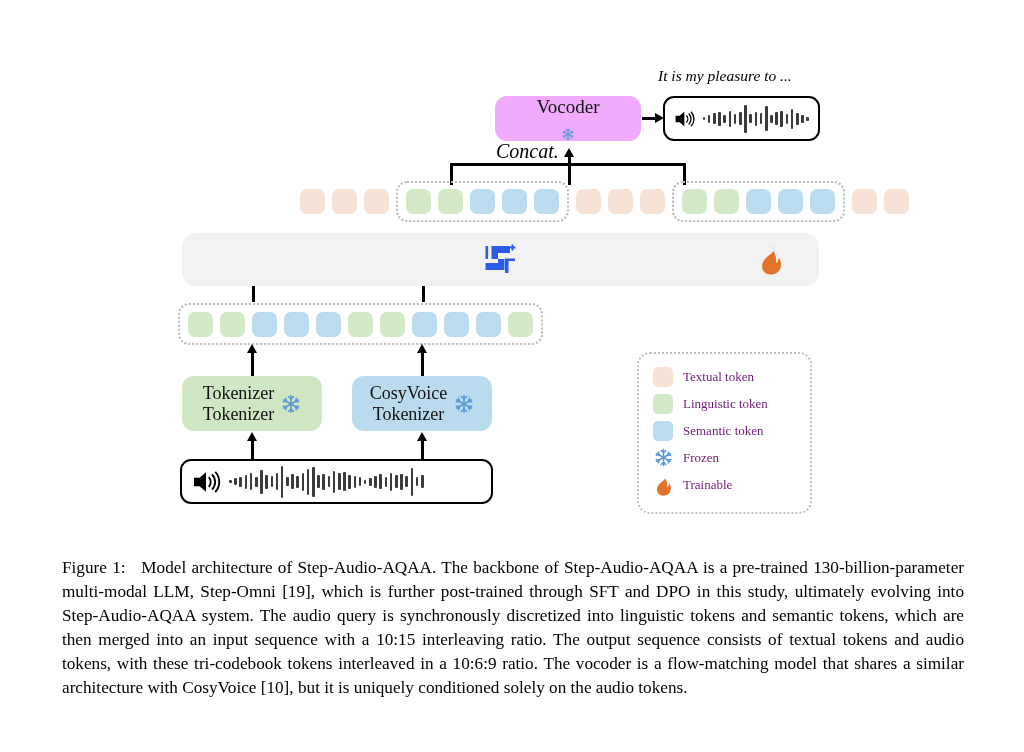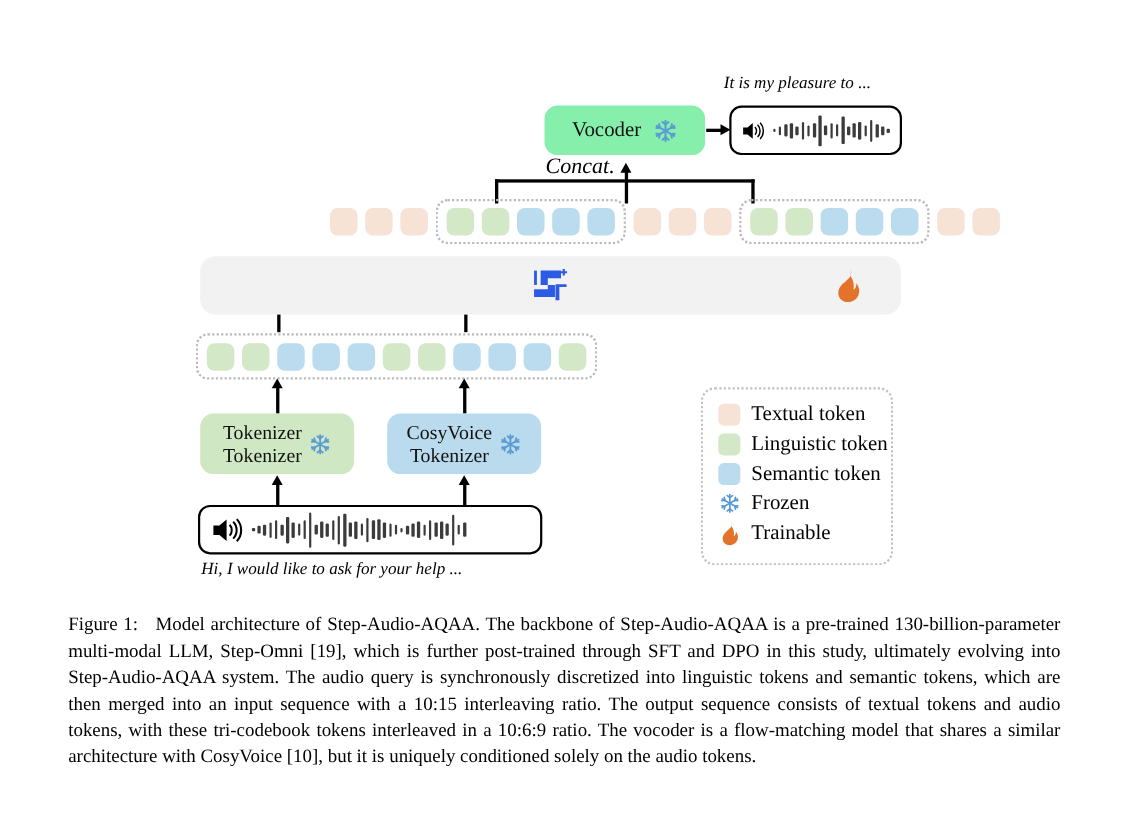--- a/index.html
+++ b/index.html
@@ -54,21 +54,21 @@
   }
 
   
   .rounded-box {
     border-radius: 12px;
     display: flex;
     align-items: center;
     justify-content: center;
     box-sizing: border-box;
   }
-  .box-grey   { background: #86efac; }
+  .box-grey   { background: #f0abfc; flex-direction: column; }
   .box-green  { background: #cfe7c3; }
   .box-blue   { background: #b9dbed; }
 
   .box-label {
     font-family: "Liberation Serif", serif;
     font-size: 18px;
     line-height: 1.12;
     text-align: center;
     color: #111;
   }
@@ -141,22 +141,22 @@
     border-radius: 5px;
     flex: 0 0 20px;
   }
   .legend-icon {
     width: 20px; height: 20px;
     flex: 0 0 20px;
     display: flex; align-items: center; justify-content: center;
   }
   .legend-label {
     font-family: "Liberation Serif", serif;
-    font-size: 19px;
-    color: #000000;
+    font-size: 13px;
+    color: #701a75;
     white-space: nowrap;
   }
 
   
   #figure-caption {
     left: 62px;
     top: 556px;
     width: 902px;
     font-family: "Liberation Serif", serif;
     font-size: 17.2px;
@@ -429,21 +429,20 @@
         <span style="height:18px"></span>
         <span style="height:13px"></span>
       <span style="height:16px"></span>
         <span style="height:11px"></span>
         <span style="height:28px"></span>
       <span style="height:9px"></span>
         <span style="height:13px"></span>
     </div>
   </div>
 
-  <div class="abs caption-italic" style="left:183px; top:509px;">Hi, I would like to ask for your help ...</div>
 
   <div class="abs" id="legend">
       <div class="legend-row">
         <div class="legend-swatch" style="background: rgb(247, 226, 214);"></div>
         <div class="legend-label">Textual token</div>
       </div>
       <div class="legend-row">
         <div class="legend-swatch" style="background: rgb(210, 232, 198);"></div>
         <div class="legend-label">Linguistic token</div>
       </div>

